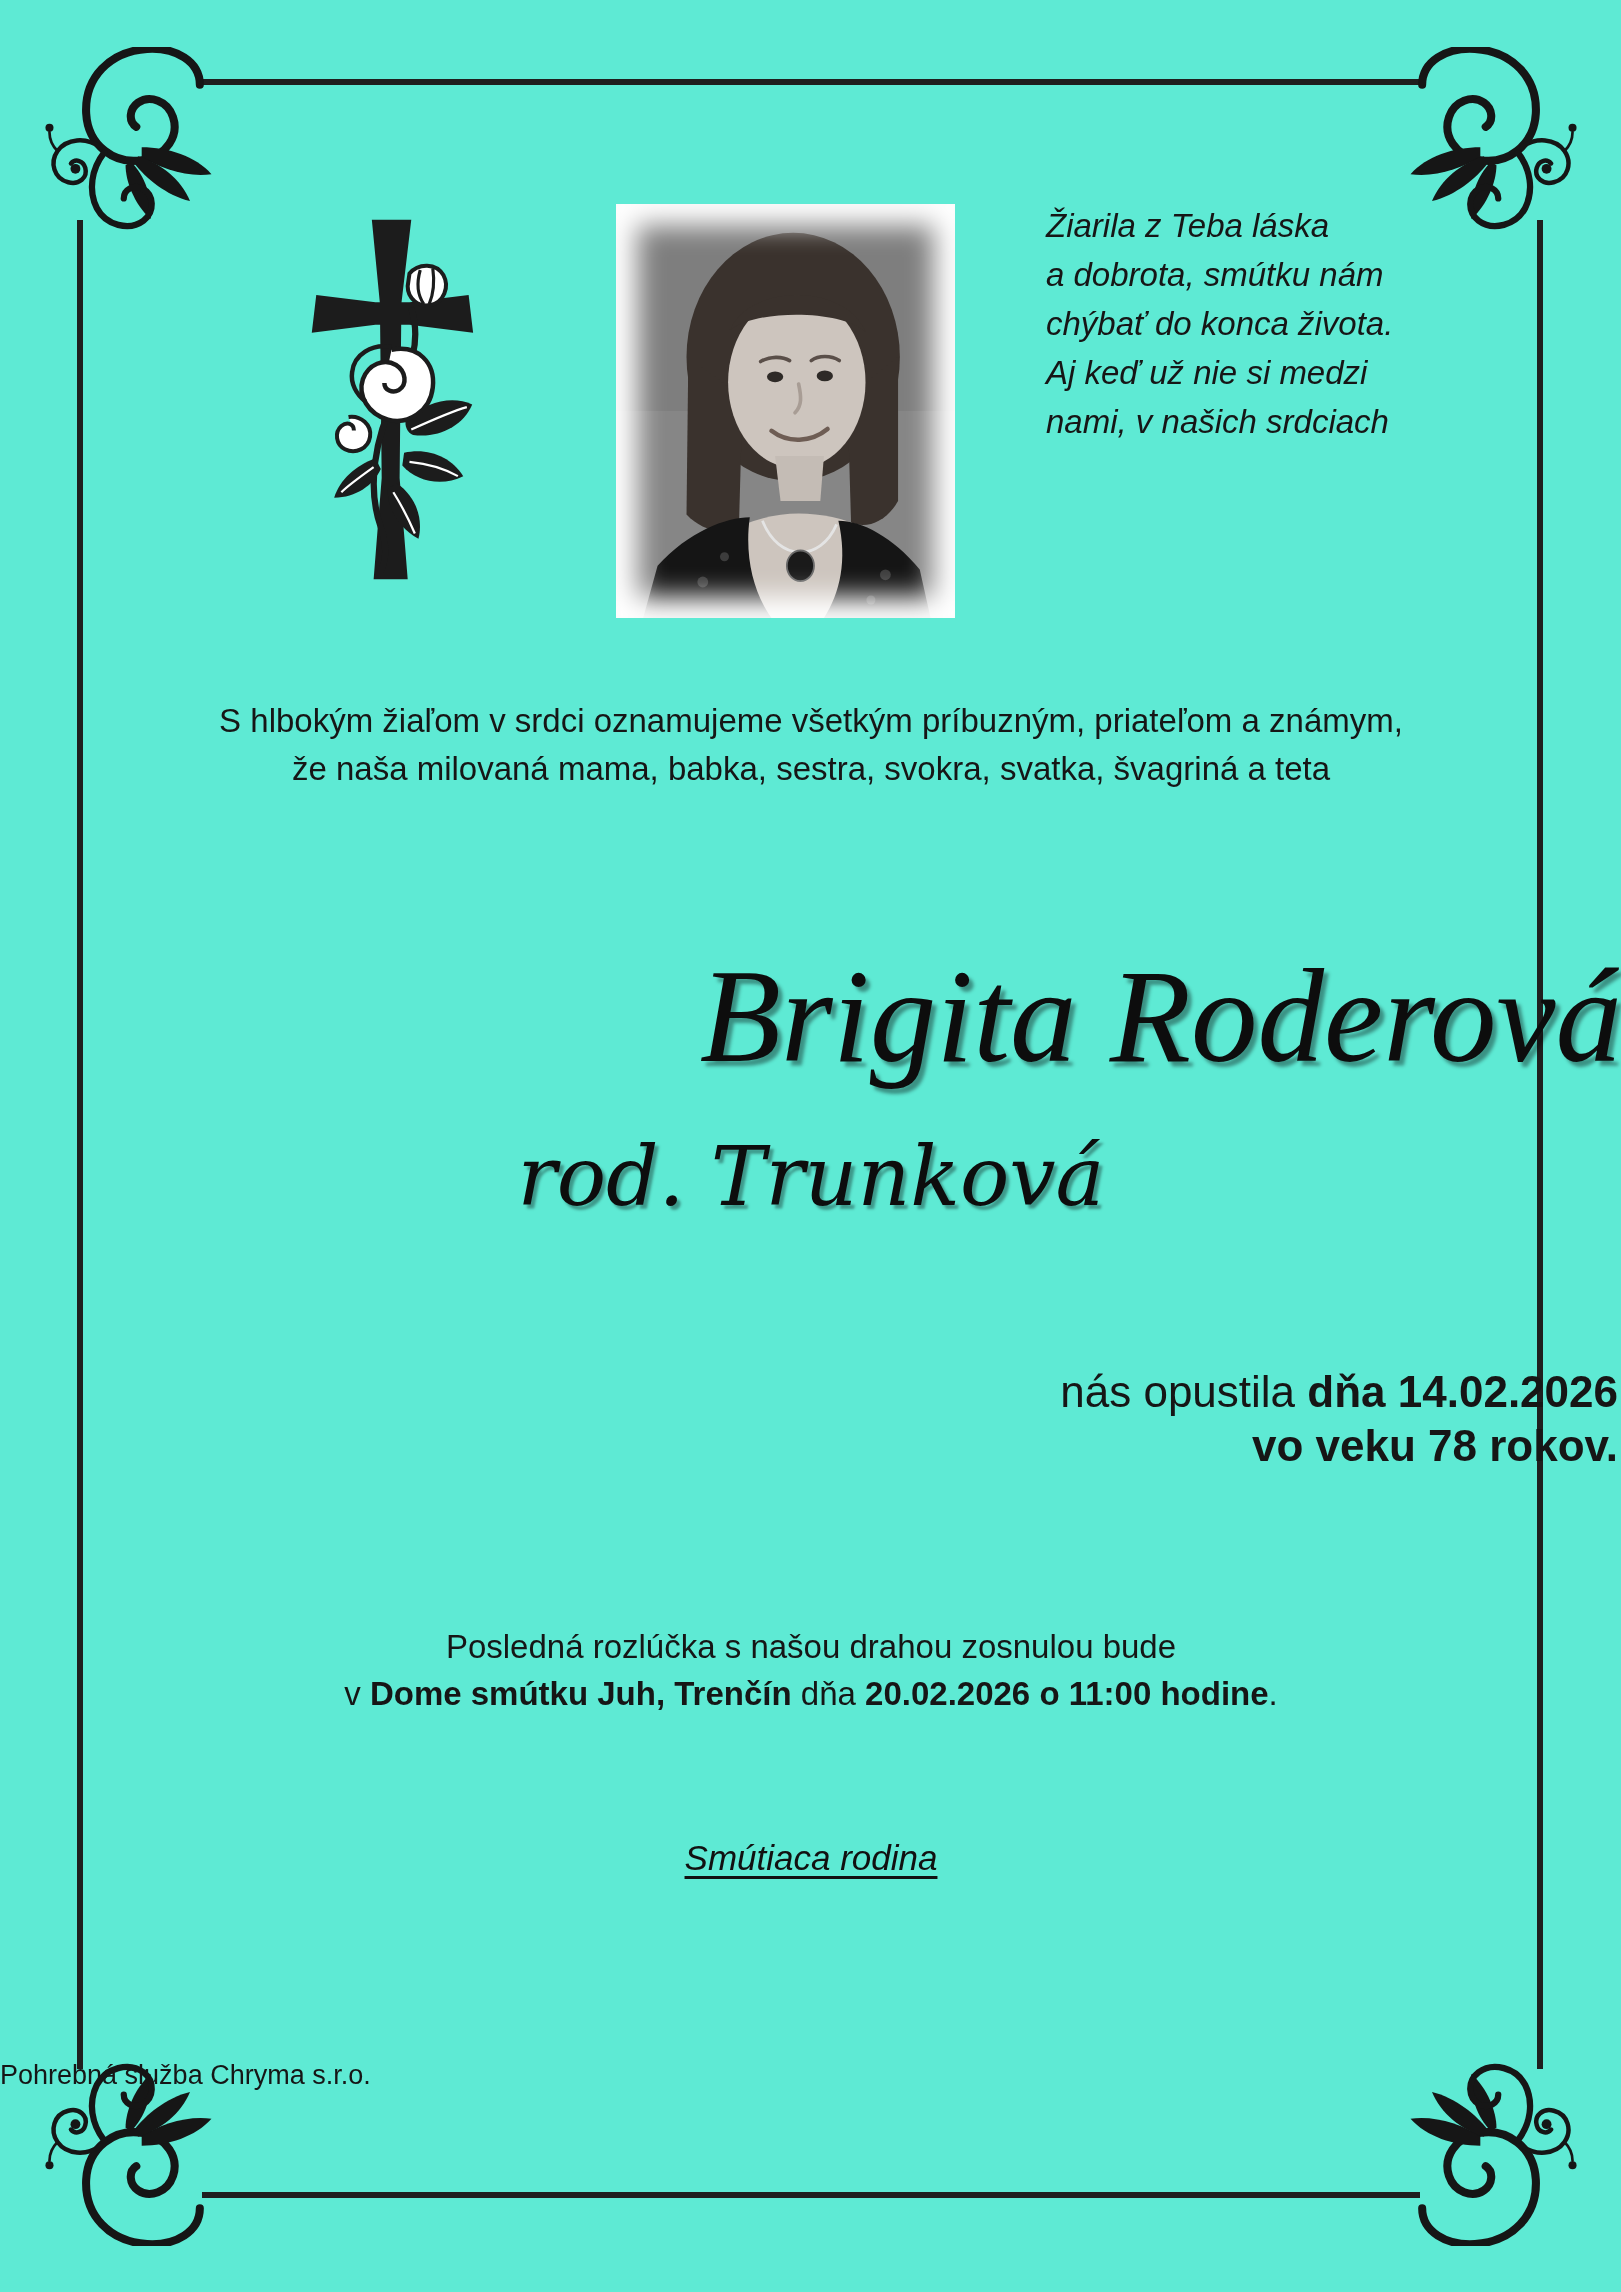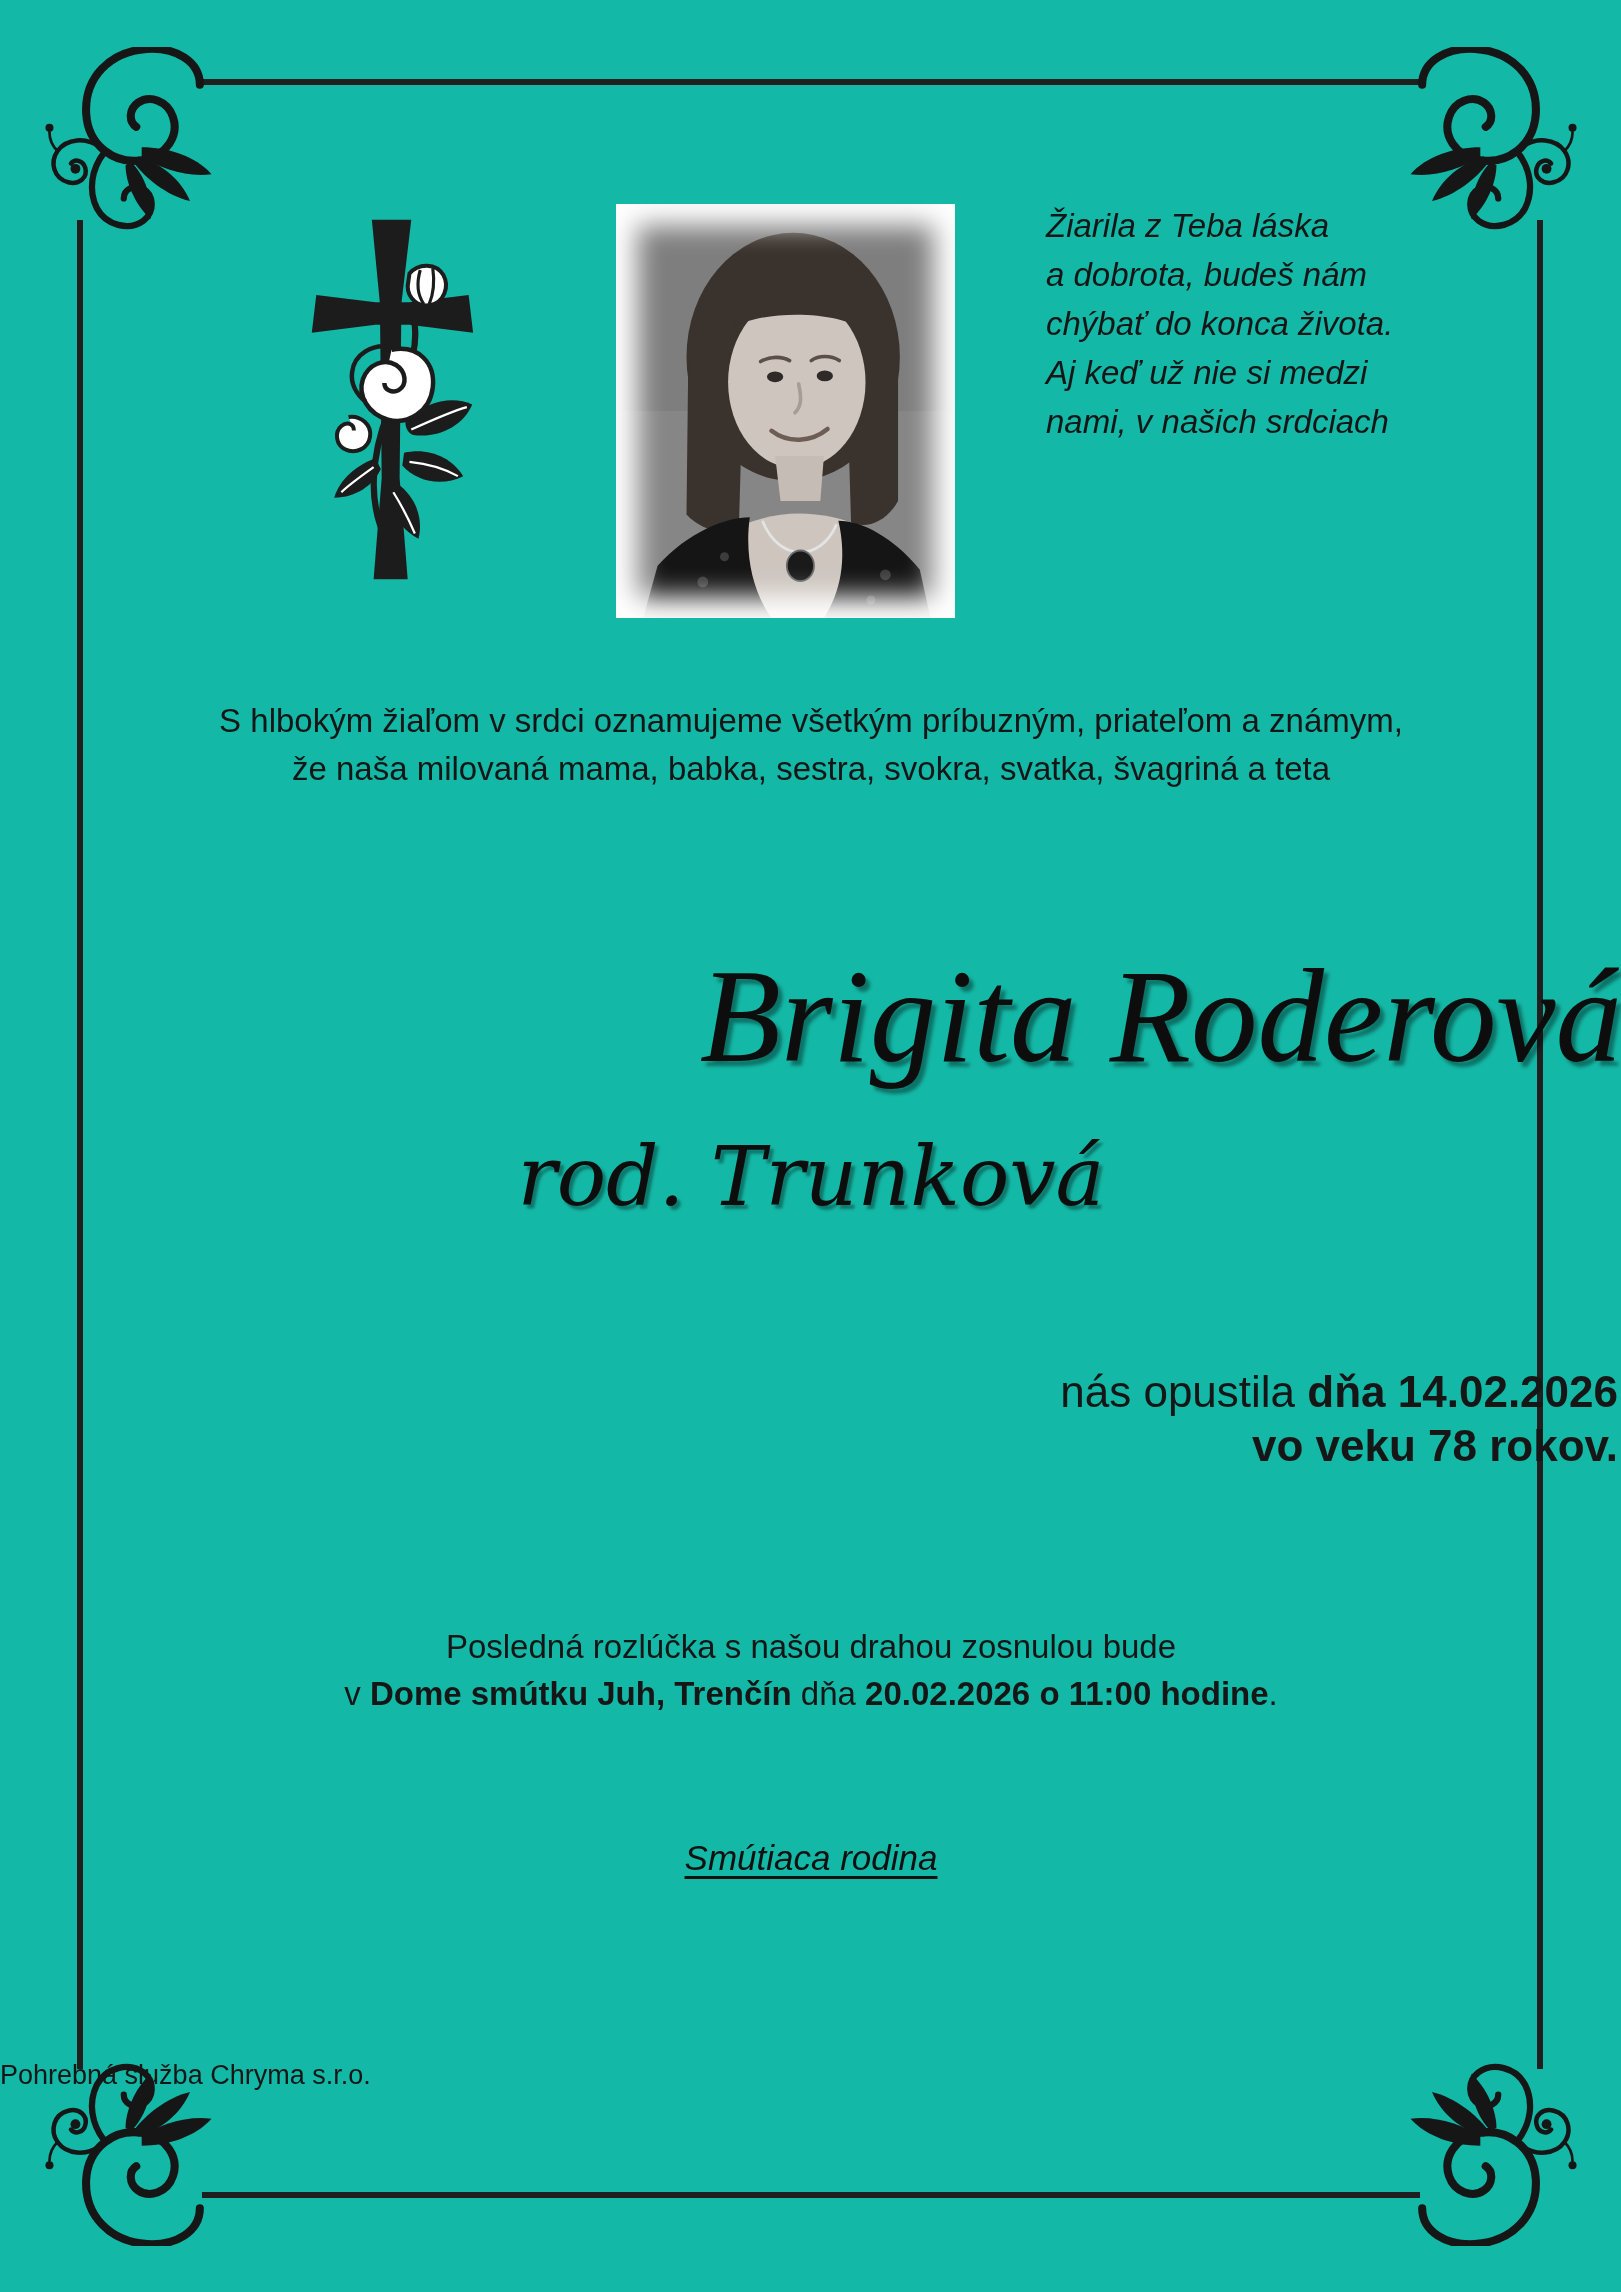--- a/index.html
+++ b/index.html
@@ -1,17 +1,17 @@
 <!DOCTYPE html>
 <html style="font-size:14.3px"><head>
 <meta charset="utf-8">
 <style>
   html,body { margin:0; padding:0; background:#ffffff; }
   .page {
-    position:relative; width:1622px; height:2293px; background:#14b8a6;
+    position:relative; width:1622px; height:2293px; background:#5eead4;
     font-family:"Liberation Sans", sans-serif; color:#1a1a1a; overflow:hidden;
   }
   .frame { position:absolute; background:#1f1f1f; }
   .frame.top    { left:202px; top:79px;   width:1218px; height:6.3px; }
   .frame.bottom { left:202px; top:2192px; width:1218px; height:6.3px; }
   .frame.left   { left:77px;  top:220px;  width:6.3px; height:1849px; }
   .frame.right  { left:1537px;top:220px;  width:6.3px; height:1849px; }
 
   .corner { position:absolute; width:179px; height:224px; }
   .corner.tl { left:45px;  top:47px; }
@@ -168,21 +168,21 @@
       <circle cx="298" cy="412" r="6" fill="#3c3c3c"></circle>
       <circle cx="282" cy="440" r="5" fill="#3c3c3c"></circle>
       <path d="M162 352 C180 398 226 398 244 356" fill="none" stroke="#e4e4e4" stroke-width="3"></path>
       <ellipse cx="204" cy="402" rx="15" ry="17" fill="#1a1a1a" stroke="#6a6a6a" stroke-width="2"></ellipse>
     </svg>
     <div class="fade"></div>
   </div>
 
   <div class="poem">
     <div>Žiarila z Teba láska</div>
-    <div>a dobrota, budeš nám</div>
+    <div>a dobrota, smútku nám</div>
     <div>chýbať do konca života.</div>
     <div>Aj keď už nie si medzi</div>
     <div>nami, v našich srdciach</div>
   </div>
 
   <div class="announce">
     <div>S hlbokým žiaľom v srdci oznamujeme všetkým príbuzným, priateľom a známym,</div>
     <div>že naša milovaná mama, babka, sestra, svokra, svatka, švagriná a teta</div>
   </div>
 

